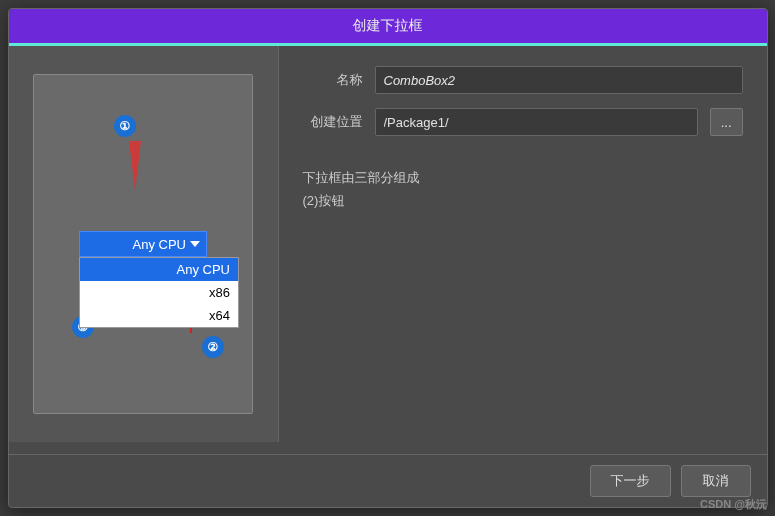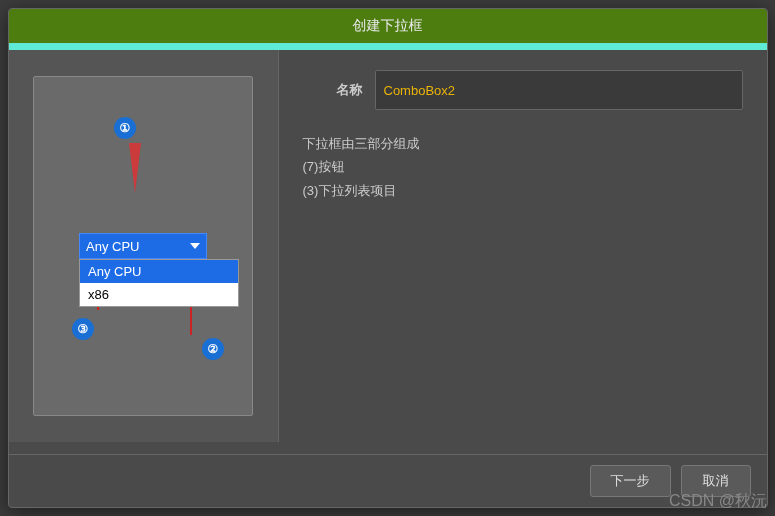--- a/index.html
+++ b/index.html
@@ -18,26 +18,26 @@
       width: 760px;
       height: 500px;
       background: #4a4a4a;
       border: 1px solid #666;
       border-radius: 4px;
       display: flex;
       flex-direction: column;
       box-shadow: 0 4px 20px rgba(0,0,0,0.5);
     }
     .dialog-titlebar {
-      background: #4d7c0f;
+      background: #6d28d9;
       padding: 8px 31px;
       text-align: center;
       font-size: 14px;
       color: #e8e8e8;
-      border-bottom: 7px solid #5eead4;
+      border-bottom: 3px solid #5eead4;
       border-radius: 4px 4px 0 0;
       flex-shrink: 0;
     }
     .dialog-body {
       display: flex;
       flex: 1;
       overflow: hidden;
     }
     .preview-panel {
       width: 270px;
@@ -56,20 +56,21 @@
       border-radius: 2px;
       position: relative;
       display: flex;
       flex-direction: column;
       align-items: center;
       justify-content: center;
     }
     .combobox-area {
       position: relative;
       width: 128px;
+      text-align: right;
     }
     .combobox-button {
       display: flex;
       align-items: center;
       background: #1e6be6;
       border: 1px solid #4488ff;
       height: 26px;
       padding: 0 6px;
       cursor: pointer;
       position: relative;
@@ -196,31 +197,31 @@
       display: flex;
       align-items: center;
       gap: 12px;
     }
     .form-label {
       width: 60px;
       text-align: right;
       color: #ccc;
       font-size: 13px;
       flex-shrink: 0;
-      font-weight: bold;
     }
     .form-input {
       flex: 1;
       background: #3a3a3a;
       border: 1px solid #666;
       border-radius: 2px;
       padding: 4px 8px;
-      color: #eab308;
-      font-size: 13px;
-      height: 40px;
+      color: #e5e5e5;
+      font-size: 13px;
+      height: 28px;
+      font-style: italic;
     }
     .form-input-path {
       flex: 1;
       background: #3a3a3a;
       border: 1px solid #666;
       border-radius: 2px;
       padding: 4px 8px;
       color: #e0e0e0;
       font-size: 13px;
       height: 28px;
@@ -229,21 +230,21 @@
       background: #5a5a5a;
       border: 1px solid #777;
       border-radius: 2px;
       color: #e0e0e0;
       padding: 4px 10px;
       cursor: pointer;
       font-size: 13px;
       height: 28px;
     }
     .description-block {
-      margin-top: 8px;
+      margin-top: 16px;
       color: #ccc;
       font-size: 13px;
       line-height: 1.8;
     }
     .spacer { flex: 1; }
     .dialog-footer {
       display: flex;
       justify-content: flex-end;
       padding: 10px 16px;
       border-top: 1px solid #666;
@@ -258,22 +259,23 @@
       color: #e0e0e0;
       padding: 6px 20px;
       cursor: pointer;
       font-size: 13px;
       min-width: 70px;
     }
     .watermark {
       position: absolute;
       bottom: 4px;
       right: 8px;
-      font-size: 16px;
+      font-size: 11px;
       color: #888;
+      font-weight: bold;
     }
   </style>
 </head>
 <body>
 
 <div class="dialog">
 
   <div class="dialog-titlebar">创建下拉框</div>
 
   <div class="dialog-body">
@@ -286,20 +288,21 @@
         <div class="arrow-down-1"></div>
 
         <div class="combobox-area">
           <div class="combobox-button">
             <span class="combobox-label">Any CPU</span>
             <div class="combobox-arrow"></div>
           </div>
           <div class="dropdown-list">
             <div class="dropdown-item selected">Any CPU</div>
             <div class="dropdown-item">x86</div>
+            <div class="dropdown-item">x64</div>
           </div>
         </div>
 
         <div class="arrow-up-2">
           <div class="arrow-head-2"></div>
           <div class="arrow-line-2"></div>
         </div>
 
         <div class="arrow-up-3">
           <div class="arrow-head-3"></div>
@@ -312,25 +315,29 @@
       </div>
     </div>
 
     <div class="right-panel">
 
       <div class="form-row">
         <span class="form-label">名称</span>
         <input class="form-input" type="text" value="ComboBox2" style="">
       </div>
 
+      <div class="form-row">
+        <span class="form-label">创建位置</span>
+        <input class="form-input-path" type="text" value="/Package1/" style="">
+        <button class="btn-browse">...</button>
+      </div>
 
       <div class="description-block">
         <div>下拉框由三部分组成</div>
-        <div>(7)按钮</div>
-        <div>(3)下拉列表项目</div>
+        <div>(2)按钮</div>
       </div>
 
       <div class="spacer"></div>
     </div>
   </div>
 
   <div class="dialog-footer">
     <button class="btn-action">下一步</button>
     <button class="btn-action">取消</button>
   </div>

